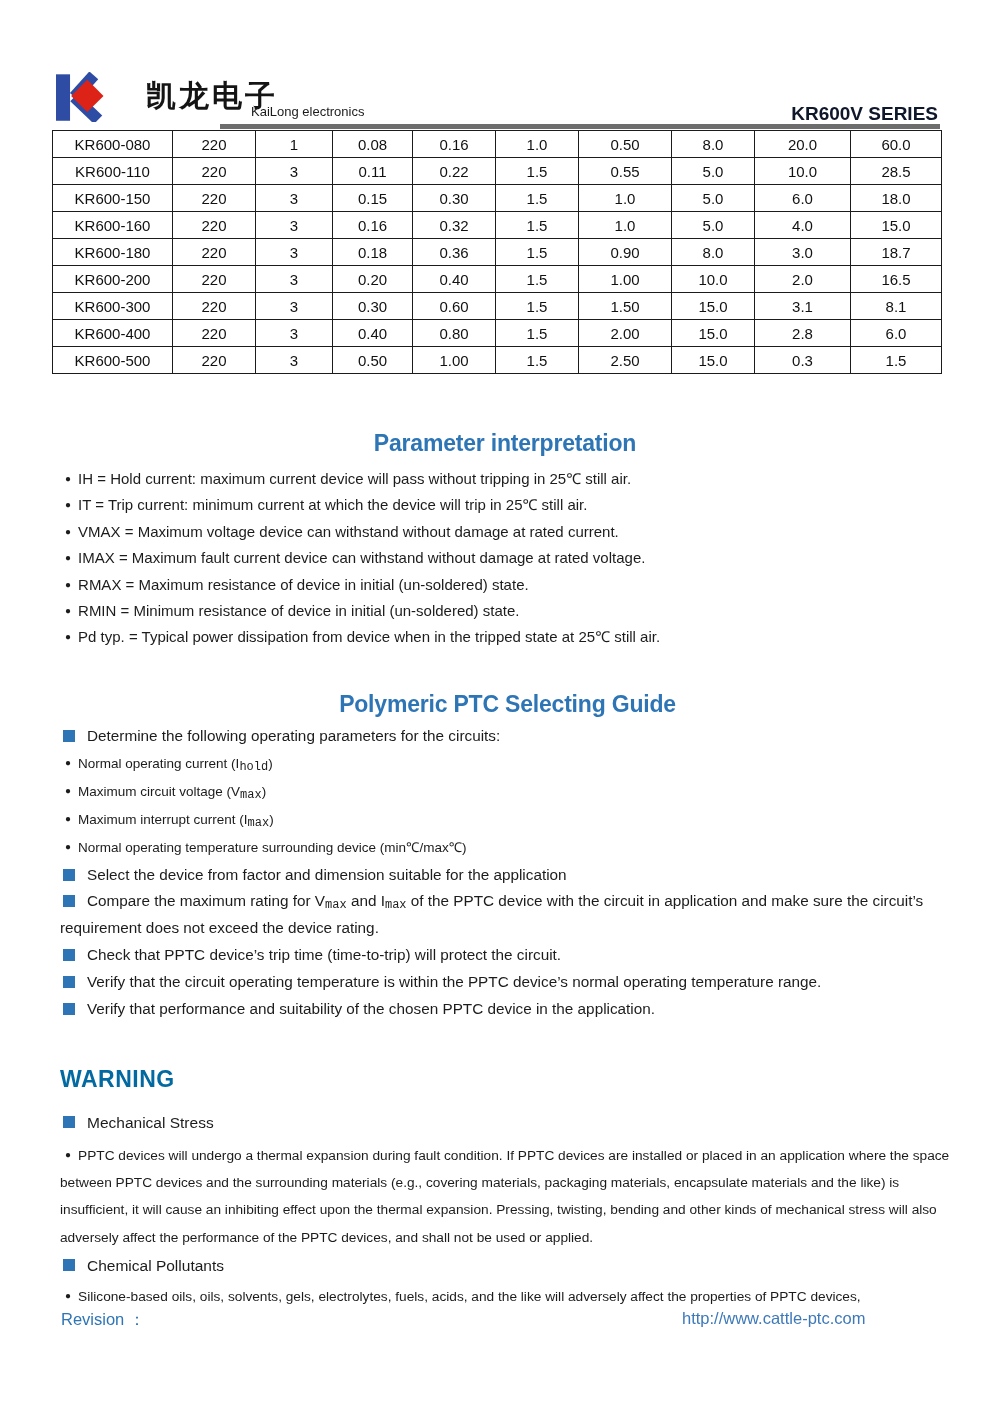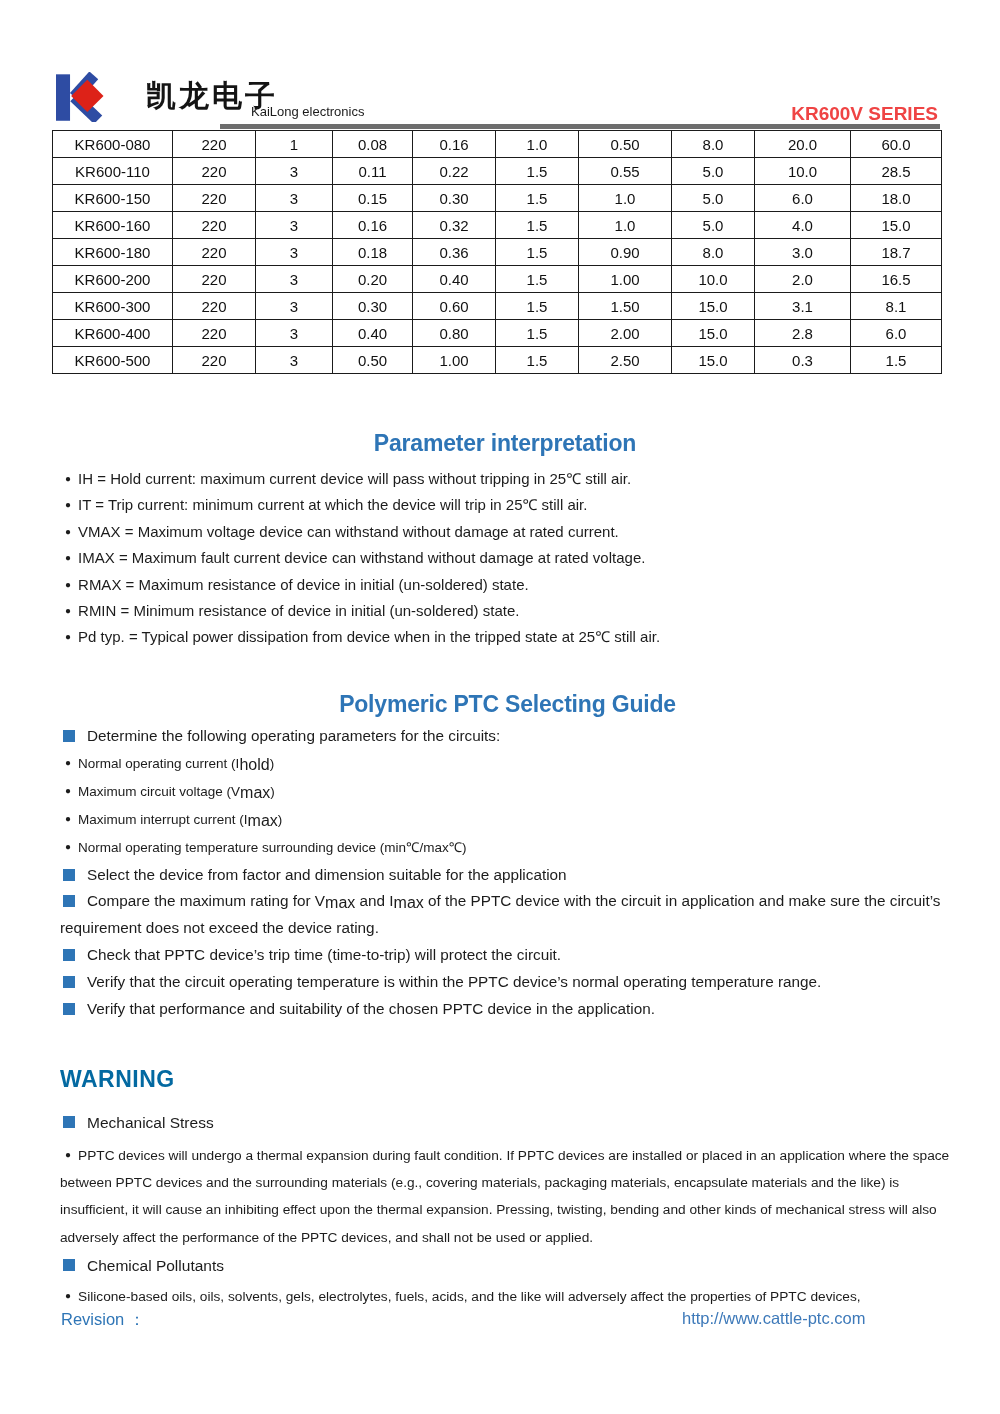--- a/index.html
+++ b/index.html
@@ -5,40 +5,40 @@
   html,body{margin:0;padding:0;background:#ffffff;}
   .page{
     position:relative;width:1000px;height:1414px;margin:6px auto;background:#ffffff;
     font-family:"Liberation Sans", sans-serif;color:#1c1c1c;overflow:hidden;
   }
   
   .logo-svg{position:absolute;left:56px;top:66px;}
   .logo-cn{position:absolute;left:146px;top:72px;font-size:30px;font-weight:bold;
     color:#141414;letter-spacing:3px;font-family:"DejaVu Serif", serif;line-height:1.2;}
   .logo-en{position:absolute;left:251px;top:98px;font-size:13px;color:#1b1b1b;}
-  .series{position:absolute;right:62px;top:97px;font-size:19px;font-weight:bold;color:#ef4444;}
+  .series{position:absolute;right:62px;top:97px;font-size:19px;font-weight:bold;color:#0f172a;}
   .header-rule{position:absolute;left:220px;top:118px;width:720px;height:5px;background:#6d6d6d;}
   
   .spec-table{position:absolute;left:52px;top:124px;width:889px;border-collapse:collapse;table-layout:fixed;}
   .spec-table td{
     border:1.5px solid #1b1b1b;height:26px;text-align:center;vertical-align:middle;
     font-size:15px;color:#111;padding:0;white-space:nowrap;overflow:hidden;
   }
   
   .sec-title{font-size:23px;font-weight:bold;color:#2e75b6;letter-spacing:-0.2px;margin:0;text-align:center;}
   .param-sec{position:absolute;left:60px;top:424px;width:890px;}
   .param-list{margin:9px 0 0 0;padding:0;list-style:none;}
   .param-list li{line-height:26.4px;font-size:15px;color:#1c1c1c;}
   .dot{display:inline-block;font-size:10px;vertical-align:2px;margin:0 7px 0 5px;color:#1c1c1c;}
   .guide-sec{position:absolute;left:60px;top:685px;width:895px;}
   .g-line{line-height:26.9px;font-size:15.3px;color:#1c1c1c;}
   .g-sub{line-height:26.9px;font-size:13.5px;color:#1c1c1c;}
   .sq{display:inline-block;width:12px;height:12px;background:#2e75b6;margin:0 12px 0 3px;}
   .g-line .sq{vertical-align:-1px;}
-  sub.sx{font-size:16px;vertical-align:baseline;position:relative;bottom:-2px;line-height:0;}
+  sub.sx{font-size:12px;vertical-align:baseline;position:relative;bottom:-2px;line-height:0;font-family:Liberation Mono, monospace;}
   .guide-first{margin-top:5px;}
   
   .warn-sec{position:absolute;left:60px;top:1060px;width:892px;}
   .warn-title{font-size:23px;font-weight:bold;color:#0369a1;margin:0;letter-spacing:0.5px;}
   .warn-sub{margin-top:19px;font-size:15.5px;line-height:22px;color:#1c1c1c;}
   .warn-par{margin-top:7px;font-size:13.7px;line-height:27.2px;color:#1c1c1c;}
   .warn-par2{margin-top:5px;font-size:13.7px;line-height:27.2px;color:#1c1c1c;}
   
   .rev{position:absolute;left:61px;top:1303px;font-size:16.5px;color:#2e75b6;}
   .site{position:absolute;left:682px;top:1303px;font-size:16.5px;color:#3d79b9;text-decoration:none;}

